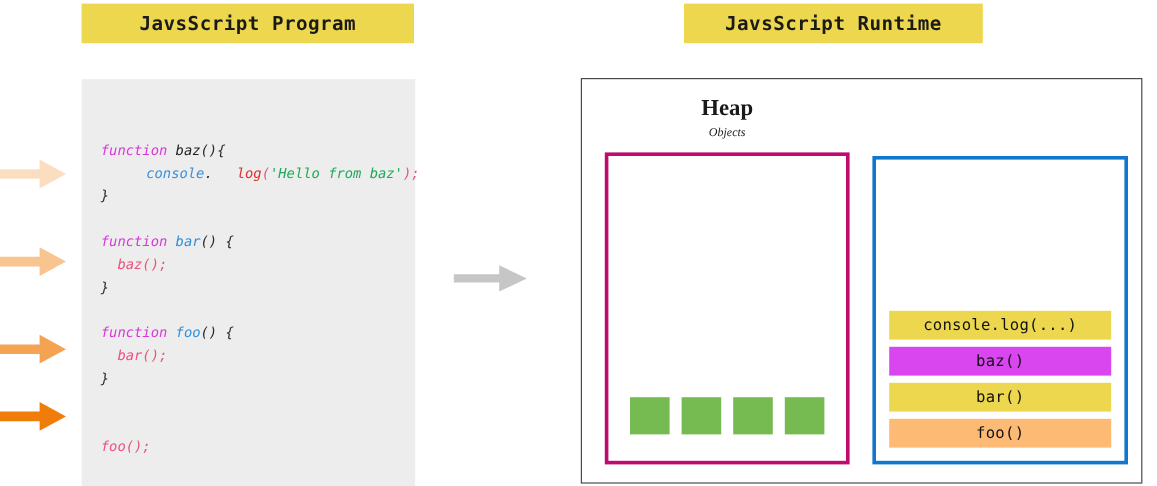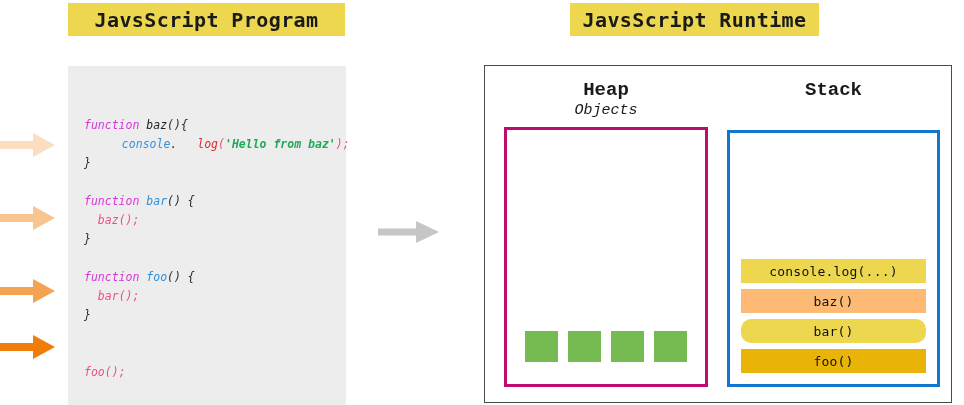--- a/index.html
+++ b/index.html
@@ -23,21 +23,21 @@
   }
 
   
   .title-banner {
     position: absolute;
     background: #ecd74e;
     display: flex;
     align-items: center;
     justify-content: center;
     font-family: "DejaVu Sans Mono", monospace;
-    font-size: 20px;
+    font-size: 16px;
     font-weight: bold;
     color: #1a1a1a;
     letter-spacing: 0.4px;
   }
   #banner-program { left: 68px;  top: 3px; width: 277px; height: 33px; }
   #banner-runtime { left: 570px; top: 3px; width: 249px; height: 33px; }
 
   
   #code-panel {
     position: absolute;
@@ -56,21 +56,21 @@
     font-style: italic;
     line-height: 19px;
     white-space: pre;
   }
   .tok-kw     { color: #d838d8; }
   .tok-fname  { color: #1f1f1f; }
   .tok-fname2 { color: #2f8fd8; }
   .tok-punct  { color: #2b2b2b; }
   .tok-obj    { color: #3a8fd8; margin-left: 24px; }
   .tok-meth   { color: #e02b2b; margin-left: 20px; }
-  .tok-str    { color: #1faa5a; font-weight: bold; }
+  .tok-str    { color: #1faa5a; }
   .tok-call   { color: #ef4f7e; }
   .tok-paren  { color: #e05a7a; }
 
   
   .step-arrow { position: absolute; left: 0; width: 56px; height: 26px; }
 
   
   #flow-arrow { position: absolute; left: 378px; top: 219px; width: 62px; height: 26px; }
 
   
@@ -81,30 +81,30 @@
     width: 468px;
     height: 338px;
     border: 1.5px solid #4a4a4a;
     background: #ffffff;
     box-sizing: border-box;
   }
 
   .region-head {
     position: absolute;
     text-align: center;
-    font-family: Liberation Mono, monospace;
+    font-family: Liberation Serif, serif;
   }
   .region-title {
     font-size: 19px;
     font-weight: bold;
     color: #1a1a1a;
     line-height: 23px;
   }
   .region-sub {
-    font-size: 15px;
+    font-size: 10px;
     font-style: italic;
     color: #1a1a1a;
     line-height: 18px;
   }
   #heap-head  { left: 504px; top: 79px;  width: 204px; }
   #stack-head { left: 727px; top: 79px;  width: 213px; }
 
   #heap-box {
     position: absolute;
     left: 504px;
@@ -196,42 +196,41 @@
   </div>
 
   <div id="runtime-box"></div>
 
   <div class="region-head" id="heap-head">
     <div class="region-title">Heap</div>
     <div class="region-sub">Objects</div>
   </div>
 
   <div class="region-head" id="stack-head">
-    <div class="region-title">Stack</div>
   </div>
 
   <div id="heap-box">
     <div id="heap-objects">
         <div class="heap-object" style="background: rgb(118, 187, 82);"></div>
         <div class="heap-object" style="background: rgb(118, 187, 82);"></div>
         <div class="heap-object" style="background: rgb(118, 187, 82);"></div>
         <div class="heap-object" style="background: rgb(118, 187, 82);"></div>
       </div>
   </div>
 
   <div id="stack-box">
     <div id="stack-frames">
         <div class="stack-frame" style="background: rgb(236, 215, 78);">
           <span>console.log(...)</span>
         </div>
-        <div class="stack-frame" style="background: #fdba74;">
+        <div class="stack-frame" style="background: #d946ef;">
           <span>baz()</span>
         </div>
-        <div class="stack-frame" style="background: rgb(236, 215, 78); border-radius: 10px;">
+        <div class="stack-frame" style="background: rgb(236, 215, 78);">
           <span>bar()</span>
         </div>
-        <div class="stack-frame" style="background: #eab308; text-align: center;">
+        <div class="stack-frame" style="background: #fdba74; text-align: center;">
           <span>foo()</span>
         </div>
       </div>
   </div>
 
 </div>
 
 </body></html>

